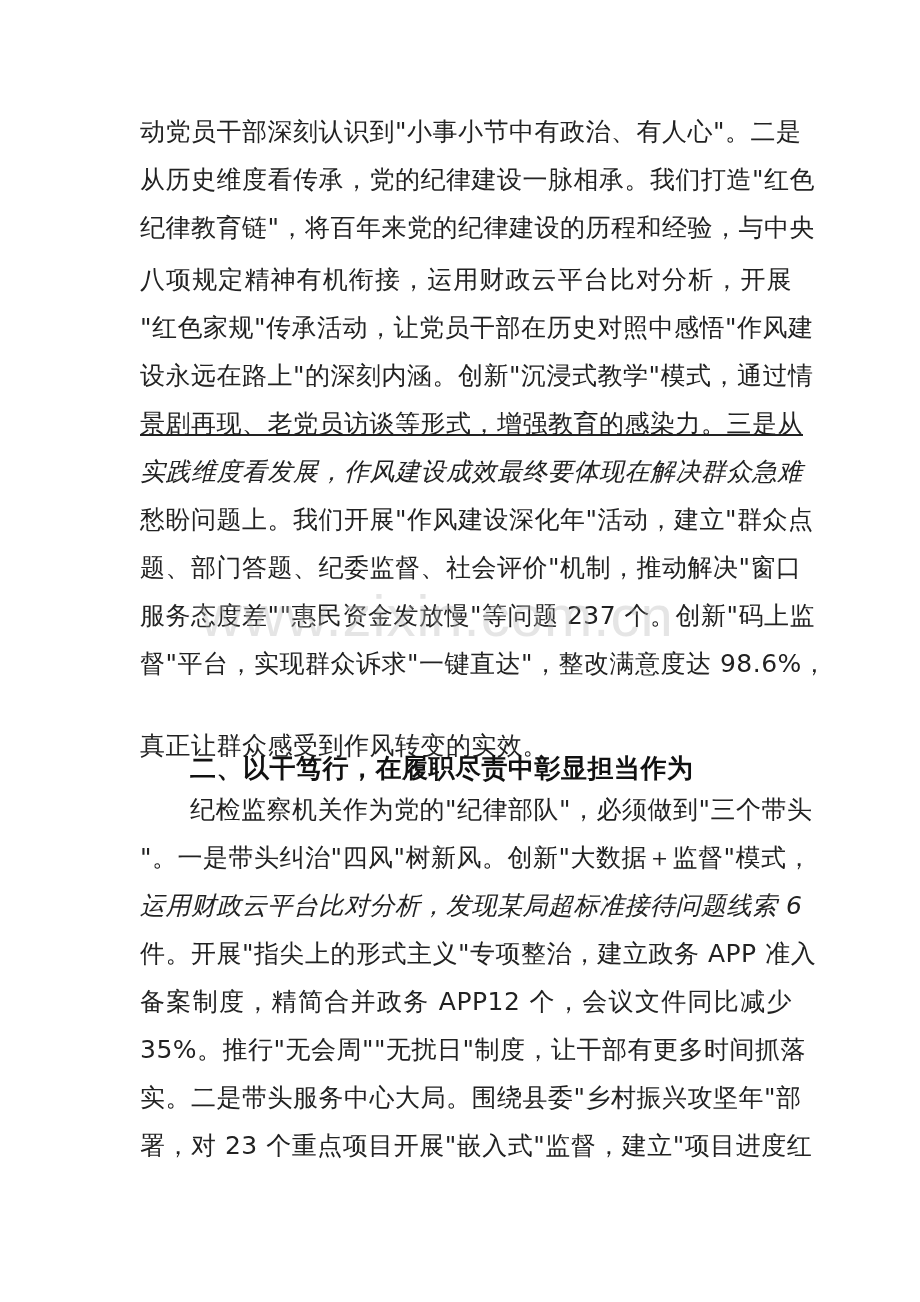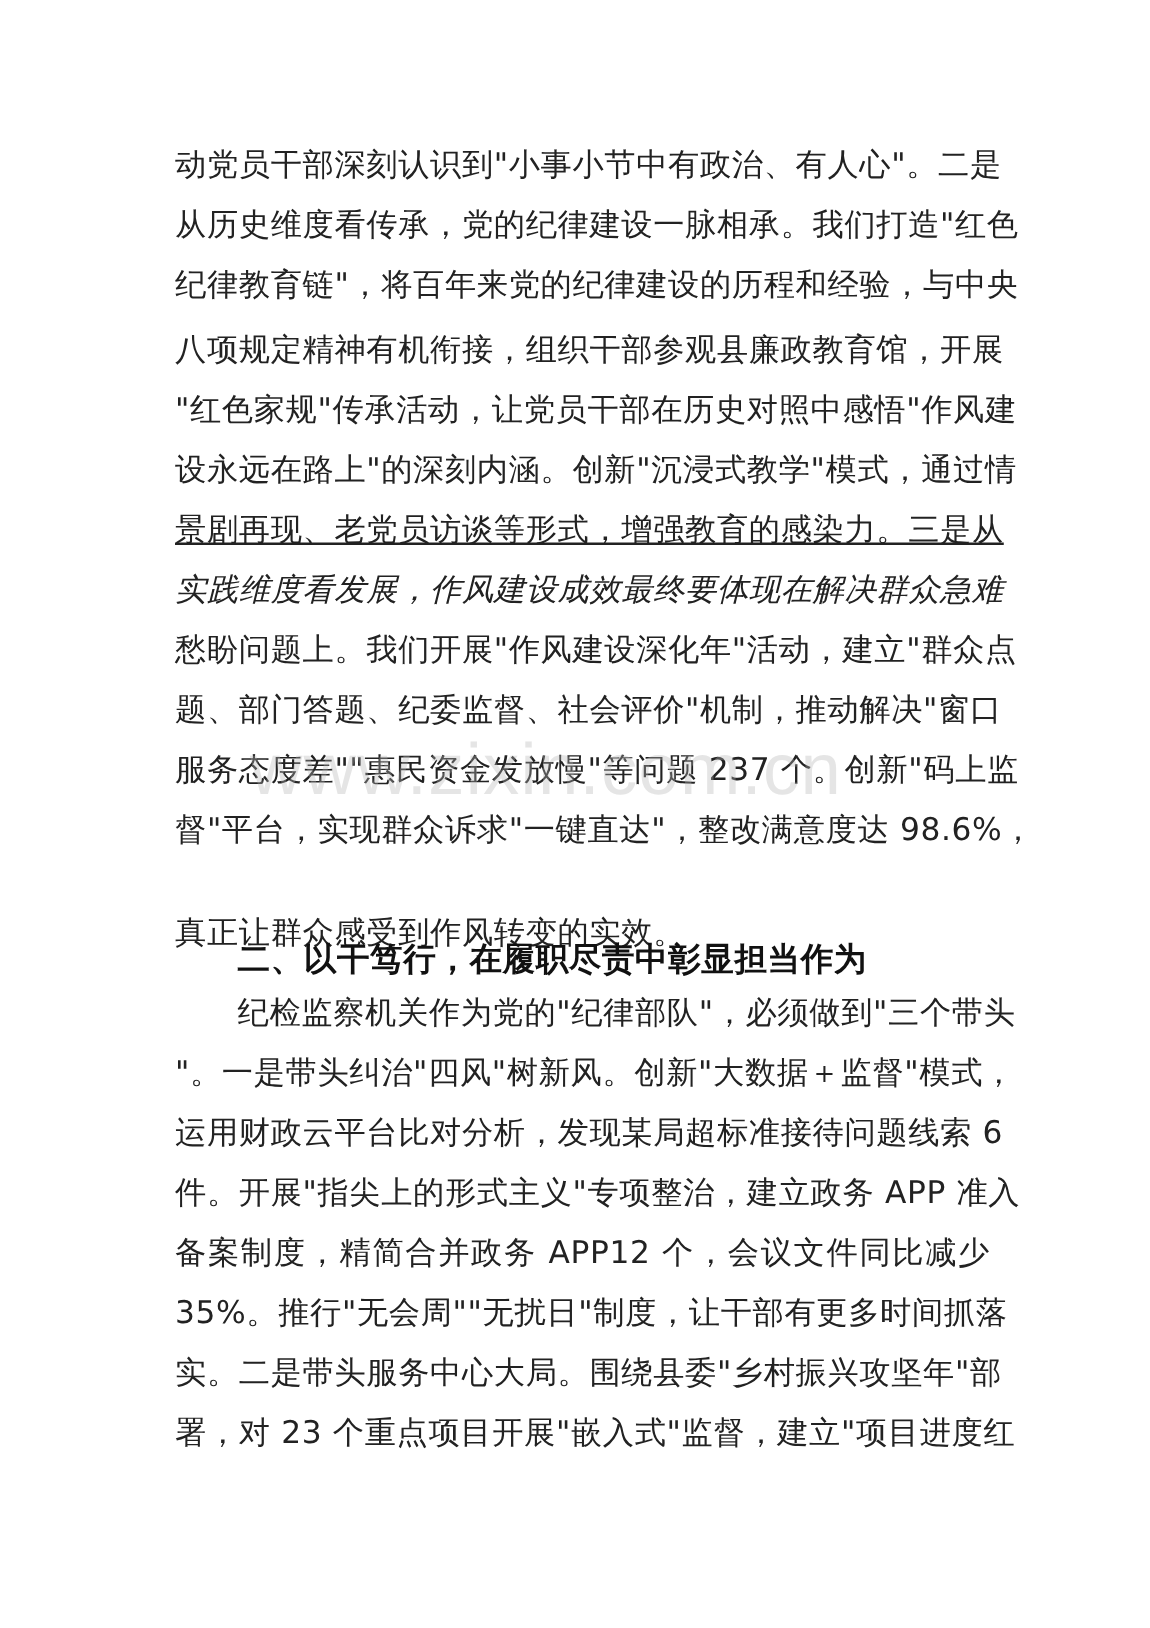--- a/index.html
+++ b/index.html
@@ -66,38 +66,38 @@
   </style>
 </head>
 <body>
 
 <div class="page">
 
   <div>
     <div class="line" style="top:116px;">动党员干部深刻认识到"小事小节中有政治、有人心"。二是</div>
     <div class="line" style="top:164px;">从历史维度看传承，党的纪律建设一脉相承。我们打造"红色</div>
     <div class="line" style="top:212px;">纪律教育链"，将百年来党的纪律建设的历程和经验，与中央</div>
-    <div class="line" style="top:264px;">八项规定精神有机衔接，组织干部参观县廉政教育馆，开展</div>
+    <div class="line" style="top:264px;">八项规定精神有机衔接，运用财政云平台比对分析，开展</div>
     <div class="line" style="top:312px;">"红色家规"传承活动，让党员干部在历史对照中感悟"作风建</div>
     <div class="line" style="top:360px;">设永远在路上"的深刻内涵。创新"沉浸式教学"模式，通过情</div>
     <div class="line" style="top:408px;text-decoration:underline;">景剧再现、老党员访谈等形式，增强教育的感染力。三是从</div>
     <div class="line" style="top:456px;font-style:italic;">实践维度看发展，作风建设成效最终要体现在解决群众急难</div>
     <div class="line" style="top:504px;">愁盼问题上。我们开展"作风建设深化年"活动，建立"群众点</div>
     <div class="line" style="top:552px;">题、部门答题、纪委监督、社会评价"机制，推动解决"窗口</div>
     <div class="line" style="top:600px;">服务态度差""惠民资金发放慢"等问题 237 个。创新"码上监</div>
     <div class="line" style="top:648px;">督"平台，实现群众诉求"一键直达"，整改满意度达 98.6%，</div>
     <div class="line last" style="top:730px;">真正让群众感受到作风转变的实效。</div>
   </div>
 
   <div class="heading" style="top:752px;">二、以干笃行，在履职尽责中彰显担当作为</div>
 
   <div>
     <div class="line indent" style="top:794px;">纪检监察机关作为党的"纪律部队"，必须做到"三个带头</div>
     <div class="line" style="top:842px;">"。一是带头纠治"四风"树新风。创新"大数据＋监督"模式，</div>
-    <div class="line" style="top:890px;">运用财政云平台比对分析，发现某局超标准接待问题线索 6</div>
+    <div class="line" style="top:890px;font-style:italic;">运用财政云平台比对分析，发现某局超标准接待问题线索 6</div>
     <div class="line" style="top:938px;">件。开展"指尖上的形式主义"专项整治，建立政务 APP 准入</div>
     <div class="line" style="top:986px;">备案制度，精简合并政务 APP12 个，会议文件同比减少</div>
     <div class="line" style="top:1034px;">35%。推行"无会周""无扰日"制度，让干部有更多时间抓落</div>
     <div class="line" style="top:1082px;">实。二是带头服务中心大局。围绕县委"乡村振兴攻坚年"部</div>
     <div class="line" style="top:1130px;">署，对 23 个重点项目开展"嵌入式"监督，建立"项目进度红</div>
   </div>
 
   <div class="watermark">www.zixin.com.cn</div>
 
 </div>

